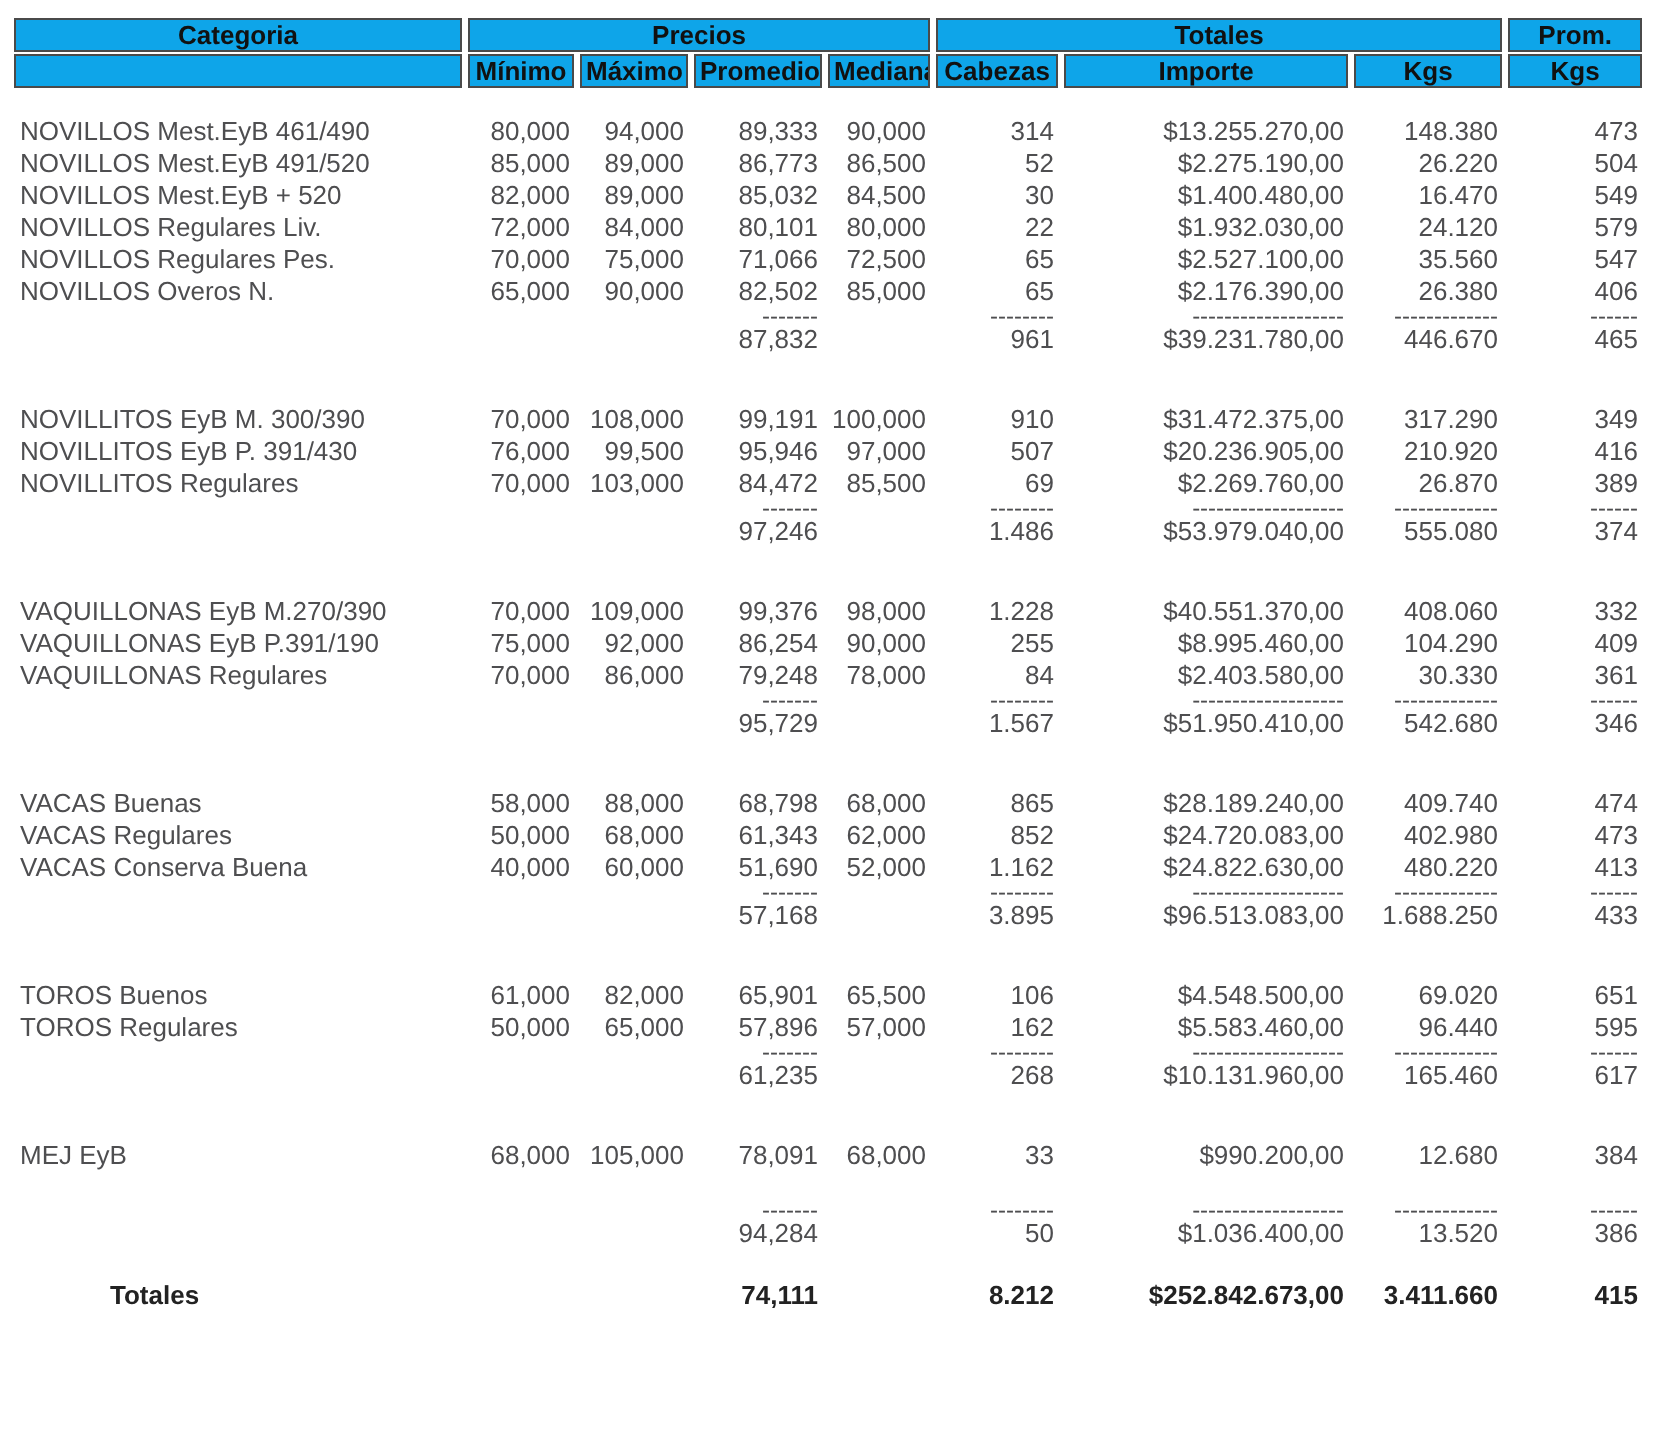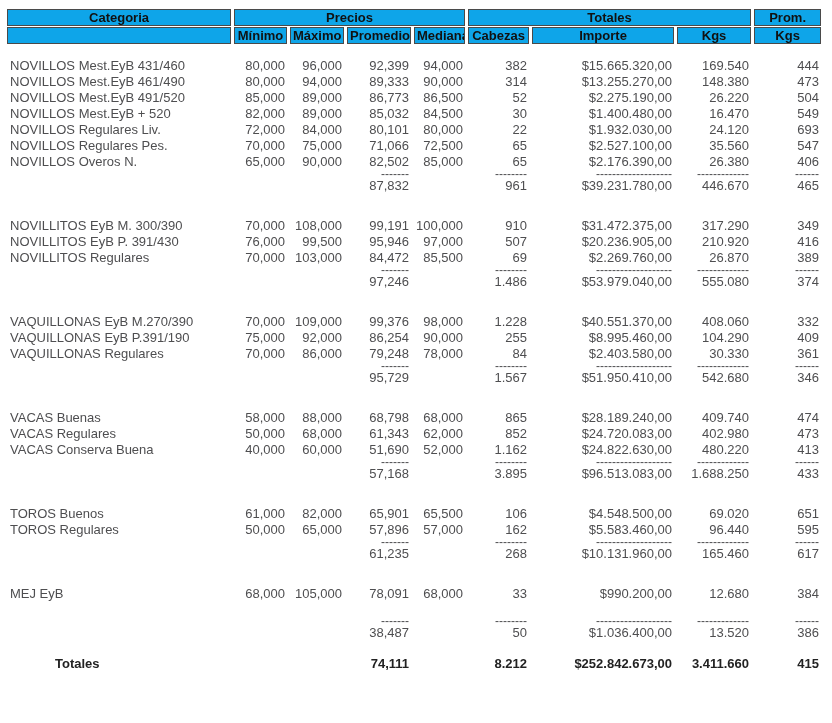--- a/index.html
+++ b/index.html
@@ -76,31 +76,20 @@
       <col class="c-cab">
         <col class="c-imp">
         <col class="c-kgs">
         <col class="c-pkg">
     </colgroup>
     <tbody id="tb">
         <tr class="sp">
           <td colspan="9" style="height: 13px;"></td>
         </tr>
         <tr>
-          <td class="cat">NOVILLOS Mest.EyB 431/460</td>
-          <td class="num">80,000</td>
-          <td class="num">96,000</td>
-          <td class="num">92,399</td>
-          <td class="num">94,000</td>
-          <td class="num">382</td>
-          <td class="num">$15.665.320,00</td>
-          <td class="num">169.540</td>
-          <td class="num">444</td>
-        </tr>
-        <tr>
           <td class="cat">NOVILLOS Mest.EyB 461/490</td>
           <td class="num">80,000</td>
           <td class="num">94,000</td>
           <td class="num">89,333</td>
           <td class="num">90,000</td>
           <td class="num">314</td>
           <td class="num">$13.255.270,00</td>
           <td class="num">148.380</td>
           <td class="num">473</td>
         </tr>
@@ -128,21 +117,21 @@
         </tr>
         <tr>
           <td class="cat">NOVILLOS Regulares Liv.</td>
           <td class="num">72,000</td>
           <td class="num">84,000</td>
           <td class="num">80,101</td>
           <td class="num">80,000</td>
           <td class="num">22</td>
           <td class="num">$1.932.030,00</td>
           <td class="num">24.120</td>
-          <td class="num">693</td>
+          <td class="num">579</td>
         </tr>
         <tr>
           <td class="cat">NOVILLOS Regulares Pes.</td>
           <td class="num">70,000</td>
           <td class="num">75,000</td>
           <td class="num">71,066</td>
           <td class="num">72,500</td>
           <td class="num">65</td>
           <td class="num">$2.527.100,00</td>
           <td class="num">35.560</td>
@@ -403,21 +392,21 @@
           <td class="cat" colspan="3"></td>
           <td class="num">-------</td>
           <td class="num"></td>
           <td class="num">--------</td>
           <td class="num">-------------------</td>
           <td class="num">-------------</td>
           <td class="num">------</td>
         </tr>
         <tr>
           <td class="cat" colspan="3"></td>
-          <td class="num">38,487</td>
+          <td class="num">94,284</td>
           <td class="num"></td>
           <td class="num">50</td>
           <td class="num">$1.036.400,00</td>
           <td class="num">13.520</td>
           <td class="num">386</td>
         </tr>
         <tr class="sp">
           <td colspan="9" style="height: 14px;"></td>
         </tr>
         <tr class="grand">

